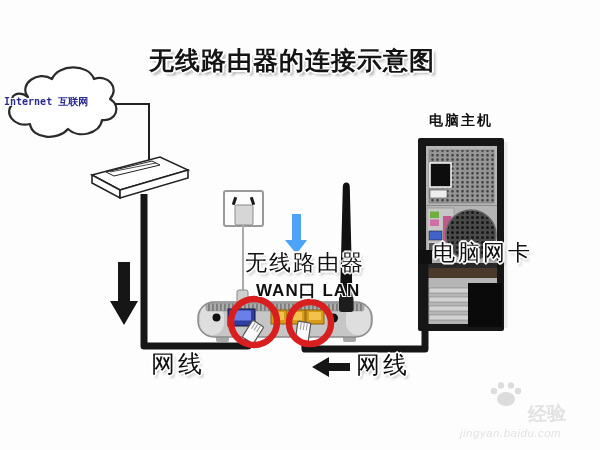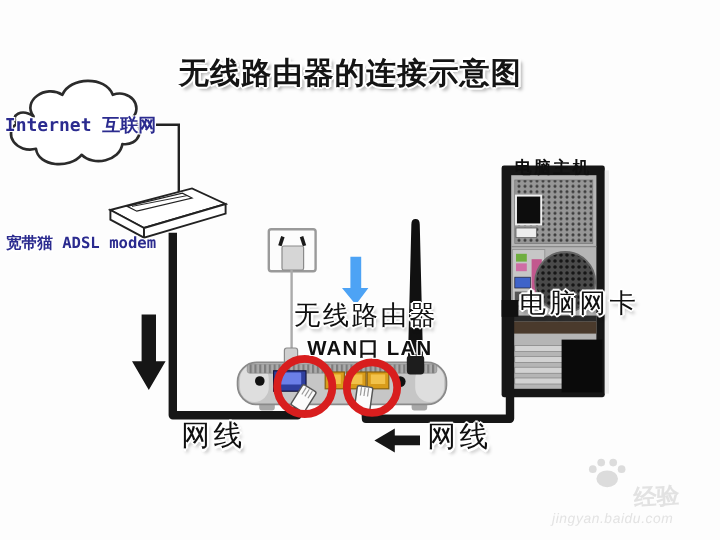--- a/index.html
+++ b/index.html
@@ -24,25 +24,25 @@
       2px 3px 3px rgba(0,0,0,.3);
   }
   .navy{
     color:#2b2b8f;font-weight:bold;
     font-family:"DejaVu Sans Mono","Liberation Mono",monospace;
     text-shadow:-1px -1px 0 #fff,1px -1px 0 #fff,-1px 1px 0 #fff,1px 1px 0 #fff;
   }
   .router-label{left:245px;top:251px;font-size:22px;letter-spacing:2px;}
   .ports-label{left:256px;top:282px;font-size:17px;letter-spacing:1px;
     text-shadow:-1px -1px 0 #fff,1px -1px 0 #fff,-1px 1px 0 #fff,1px 1px 0 #fff;}
-  .pc-label{left:429px;top:132px;font-size:14px;letter-spacing:2px;color:#101010;font-weight:bold;}
+  .pc-label{left:429px;top:113px;font-size:14px;letter-spacing:2px;color:#101010;font-weight:bold;}
   .nic-label{left:433px;top:241px;font-size:22px;letter-spacing:3px;}
   .cable-label-left{left:151px;top:351px;font-size:24px;letter-spacing:3px;}
   .cable-label-right{left:356px;top:352px;font-size:24px;letter-spacing:3px;}
-  .cloud-label{left:4px;top:96px;font-size:15px;}
+  .cloud-label{left:4px;top:96px;font-size:10px;}
   .modem-label{left:5px;top:197px;font-size:13px;}
   .watermark{position:absolute;left:458px;top:383px;width:130px;height:60px;color:#dcdcdc;}
   .wm-paw{position:absolute;left:28px;top:-2px;}
   .wm-brand{position:absolute;left:0;top:16px;font-size:27px;font-weight:bold;color:#dcdcdc;letter-spacing:1px;}
   .wm-suffix{position:absolute;left:70px;top:18px;font-size:19px;font-weight:bold;color:#e2e2e2;transform:rotate(-4deg);}
   .wm-url{position:absolute;left:2px;top:44px;font-size:11.5px;font-style:italic;color:#e3e3e3;letter-spacing:.5px;}
 </style>
 </head>
 <body>
 
@@ -169,21 +169,20 @@
     </g>
 
     <polygon points="292,214 301,214 301,240 307,240 296.5,254 285,240 292,240" fill="#4da3f5"></polygon>
 
     <circle cx="254" cy="322" r="23" fill="none" stroke="#d81e1e" stroke-width="6.5"></circle>
     <circle cx="310" cy="323" r="21" fill="none" stroke="#d81e1e" stroke-width="6.5"></circle>
   </svg>
 
   <div class="title">无线路由器的连接示意图</div>
   <div class="lbl navy cloud-label">Internet 互联网</div>
-  <div class="lbl navy modem-label">宽带猫 ADSL modem</div>
   <div class="lbl outlined router-label">无线路由器</div>
   <div class="lbl ports-label" style="color:#101010;font-weight:bold;text-align:center;">WAN口 LAN</div>
   <div class="lbl pc-label">电脑主机</div>
   <div class="lbl outlined nic-label">电脑网卡</div>
   <div class="lbl outlined cable-label-left">网线</div>
   <div class="lbl outlined cable-label-right">网线</div>
 
   <div class="watermark">
     <svg class="wm-paw" width="40" height="26" viewBox="0 0 40 26">
       <ellipse cx="20" cy="18" rx="9" ry="7" fill="#dcdcdc"></ellipse>

